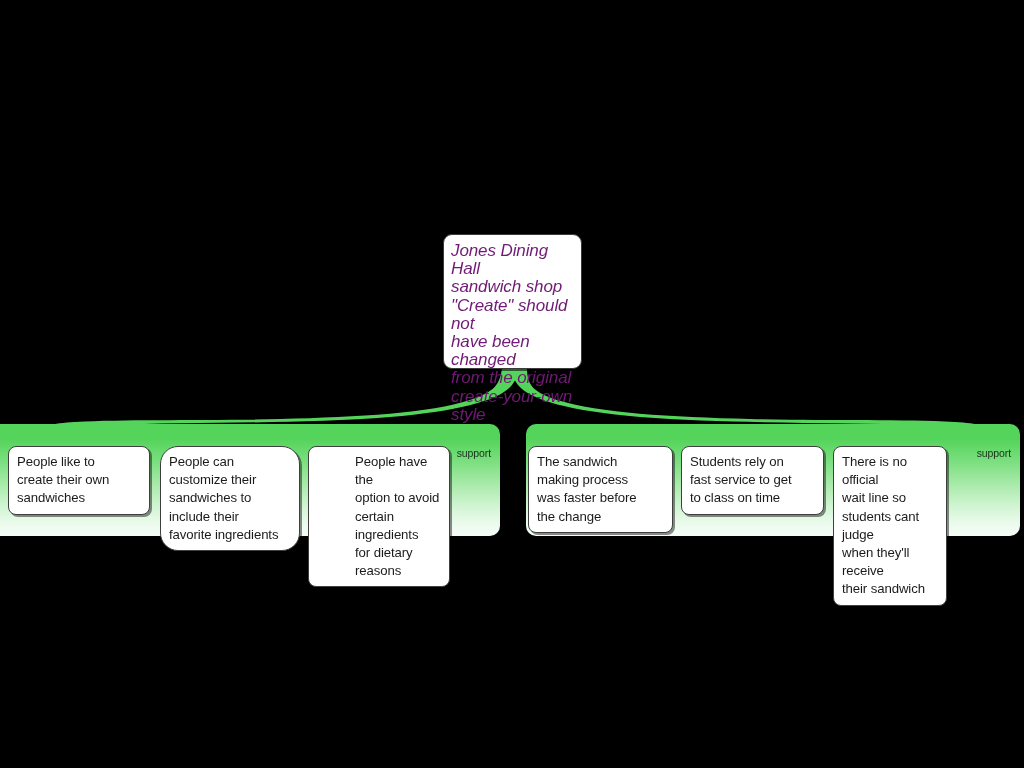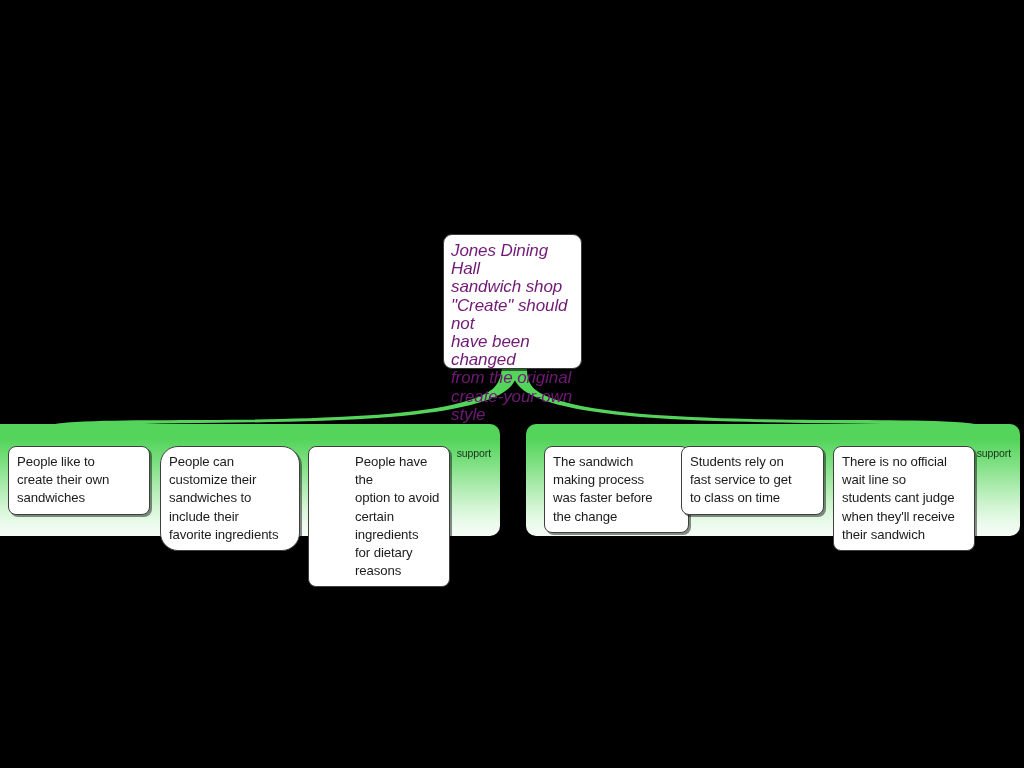--- a/index.html
+++ b/index.html
@@ -175,34 +175,34 @@
       <div class="card-text">People have the
 option to avoid
 certain ingredients
 for dietary reasons</div>
     </div>
   </div>
 
   <div class="group right">
     <div class="group-label">support</div>
 
-    <div class="card" style="left:18px; width:145px;">
+    <div class="card" style="left:2px; width:145px;">
       <div class="card-text">The sandwich
 making process
 was faster before
 the change</div>
     </div>
 
     <div class="card" style="left:155px; width:143px;">
       <div class="card-text">Students rely on
 fast service to get
 to class on time</div>
     </div>
 
-    <div class="card" style="left:307px; width:142px;">
+    <div class="card" style="left:307px; width:114px;">
       <div class="card-text">There is no official
 wait line so
 students cant judge
 when they'll receive
 their sandwich</div>
     </div>
   </div>
 
 </div>
 

